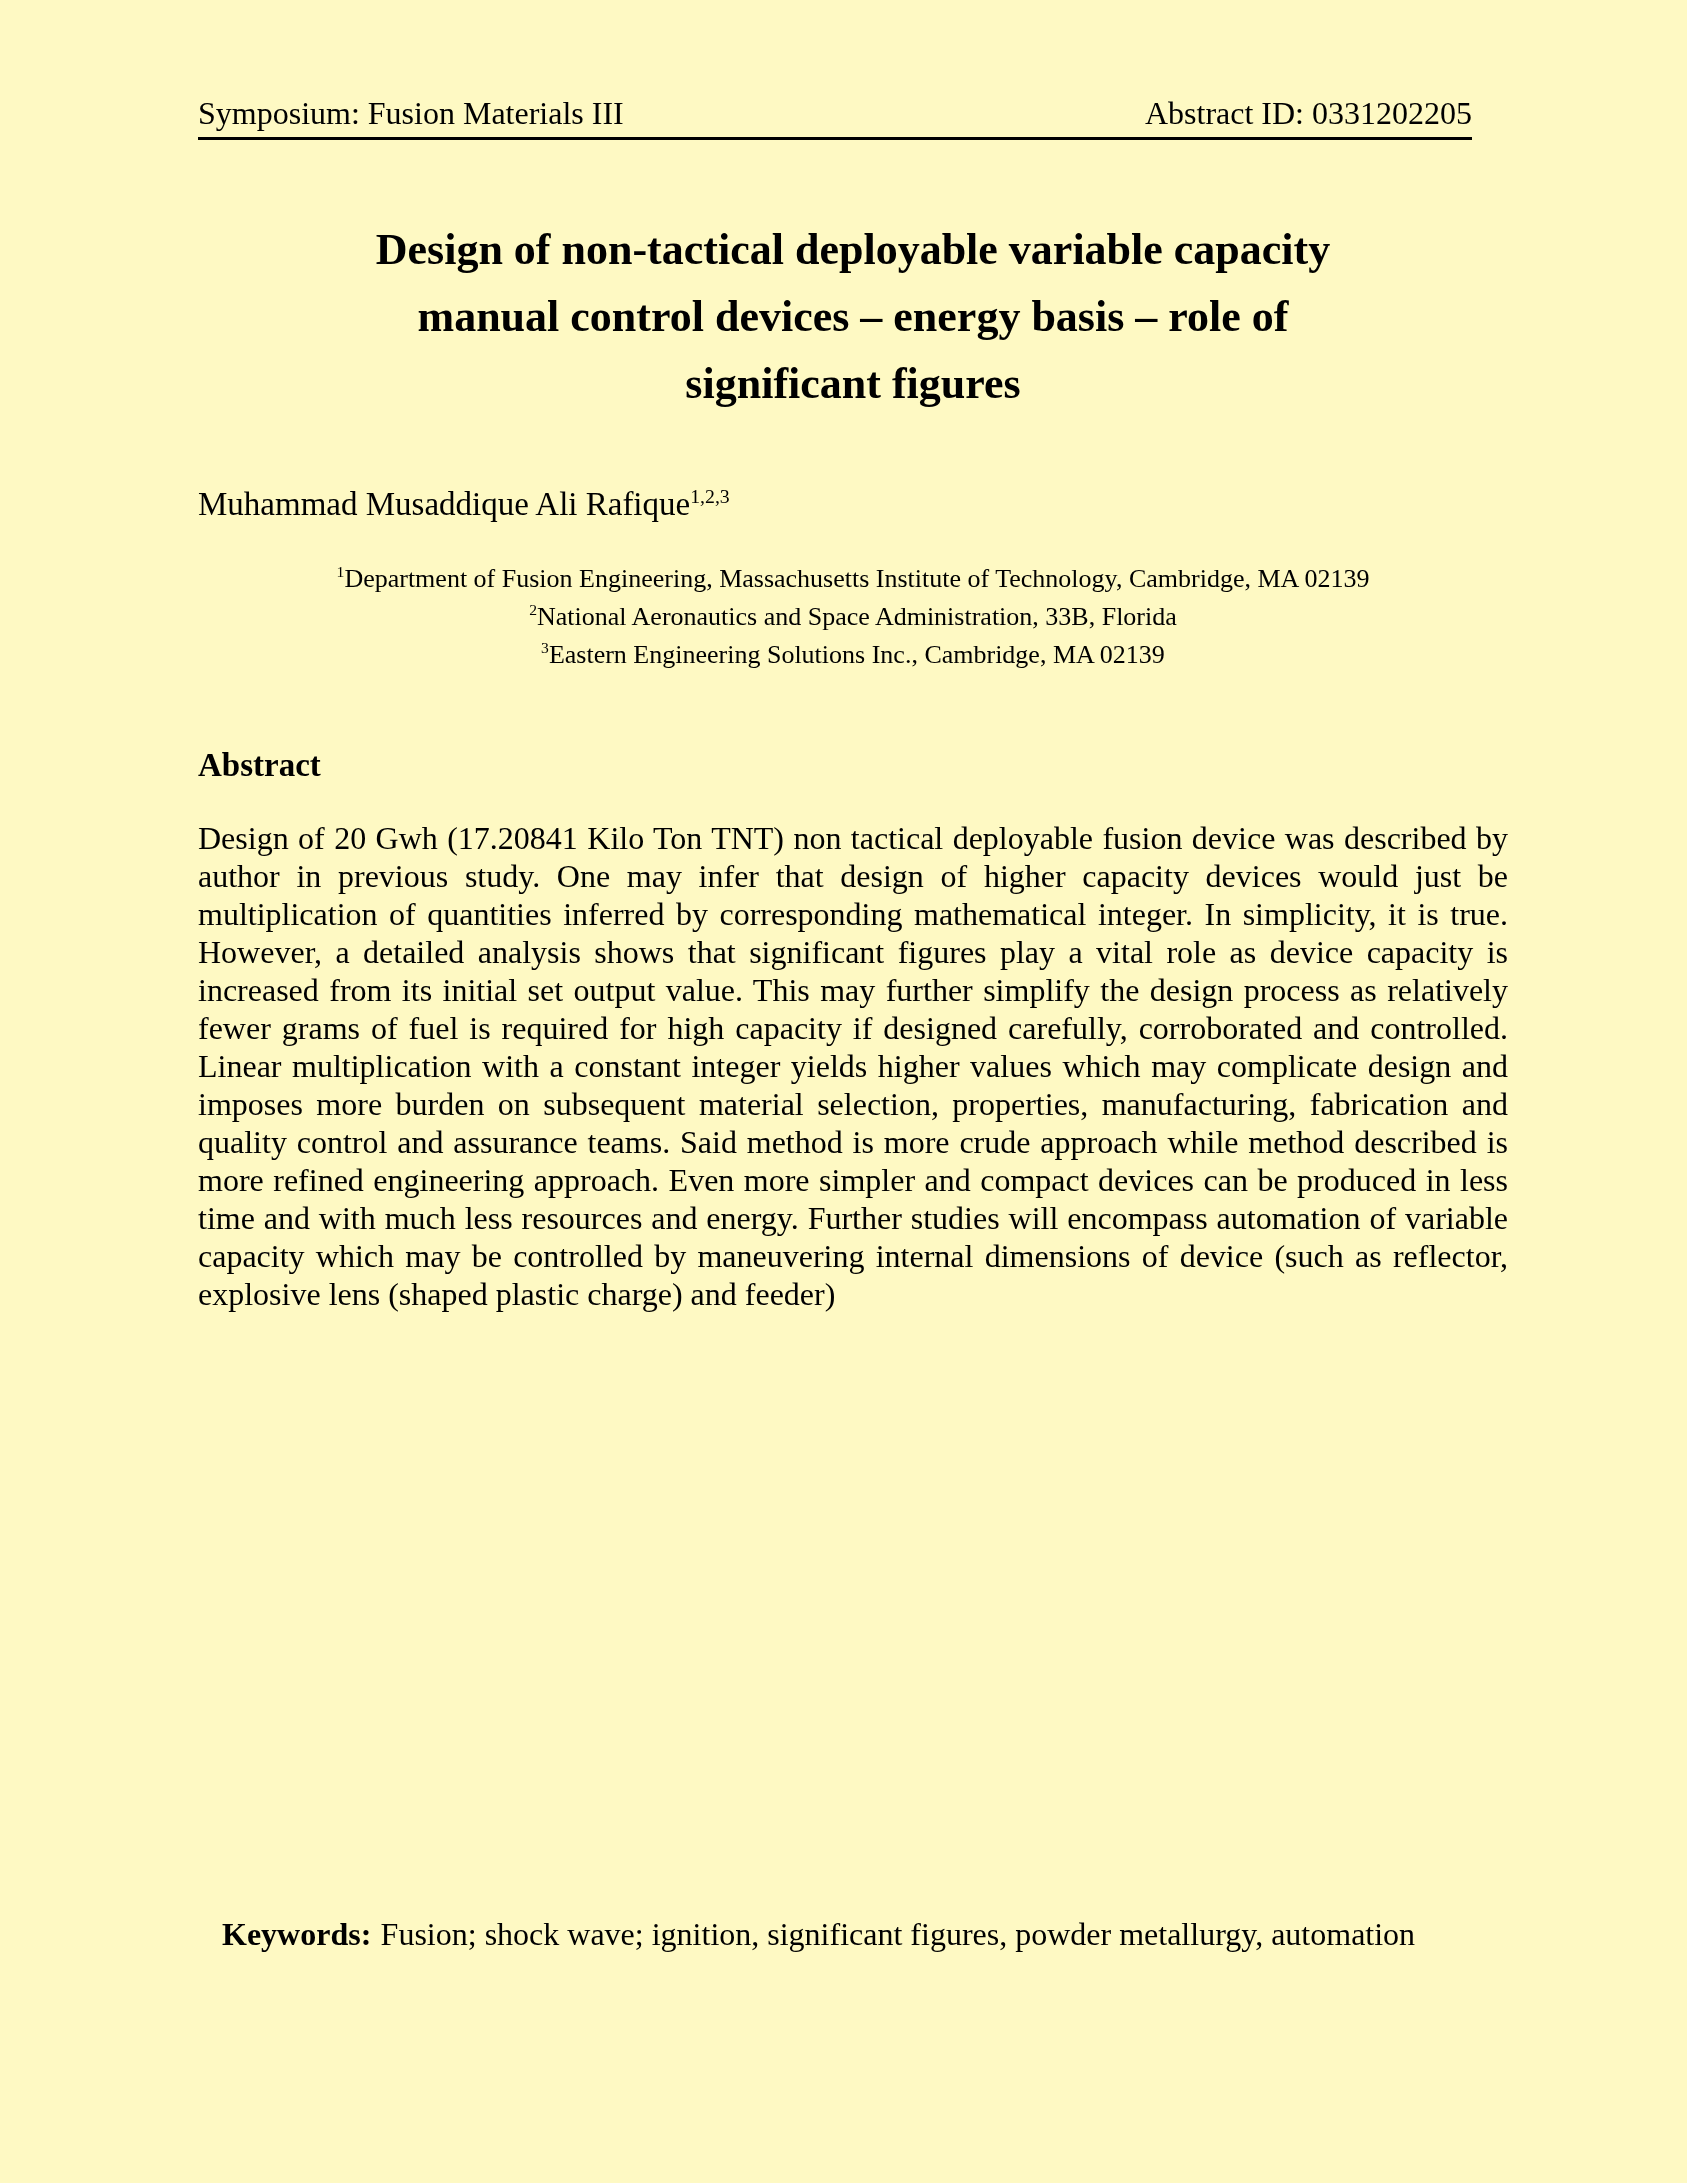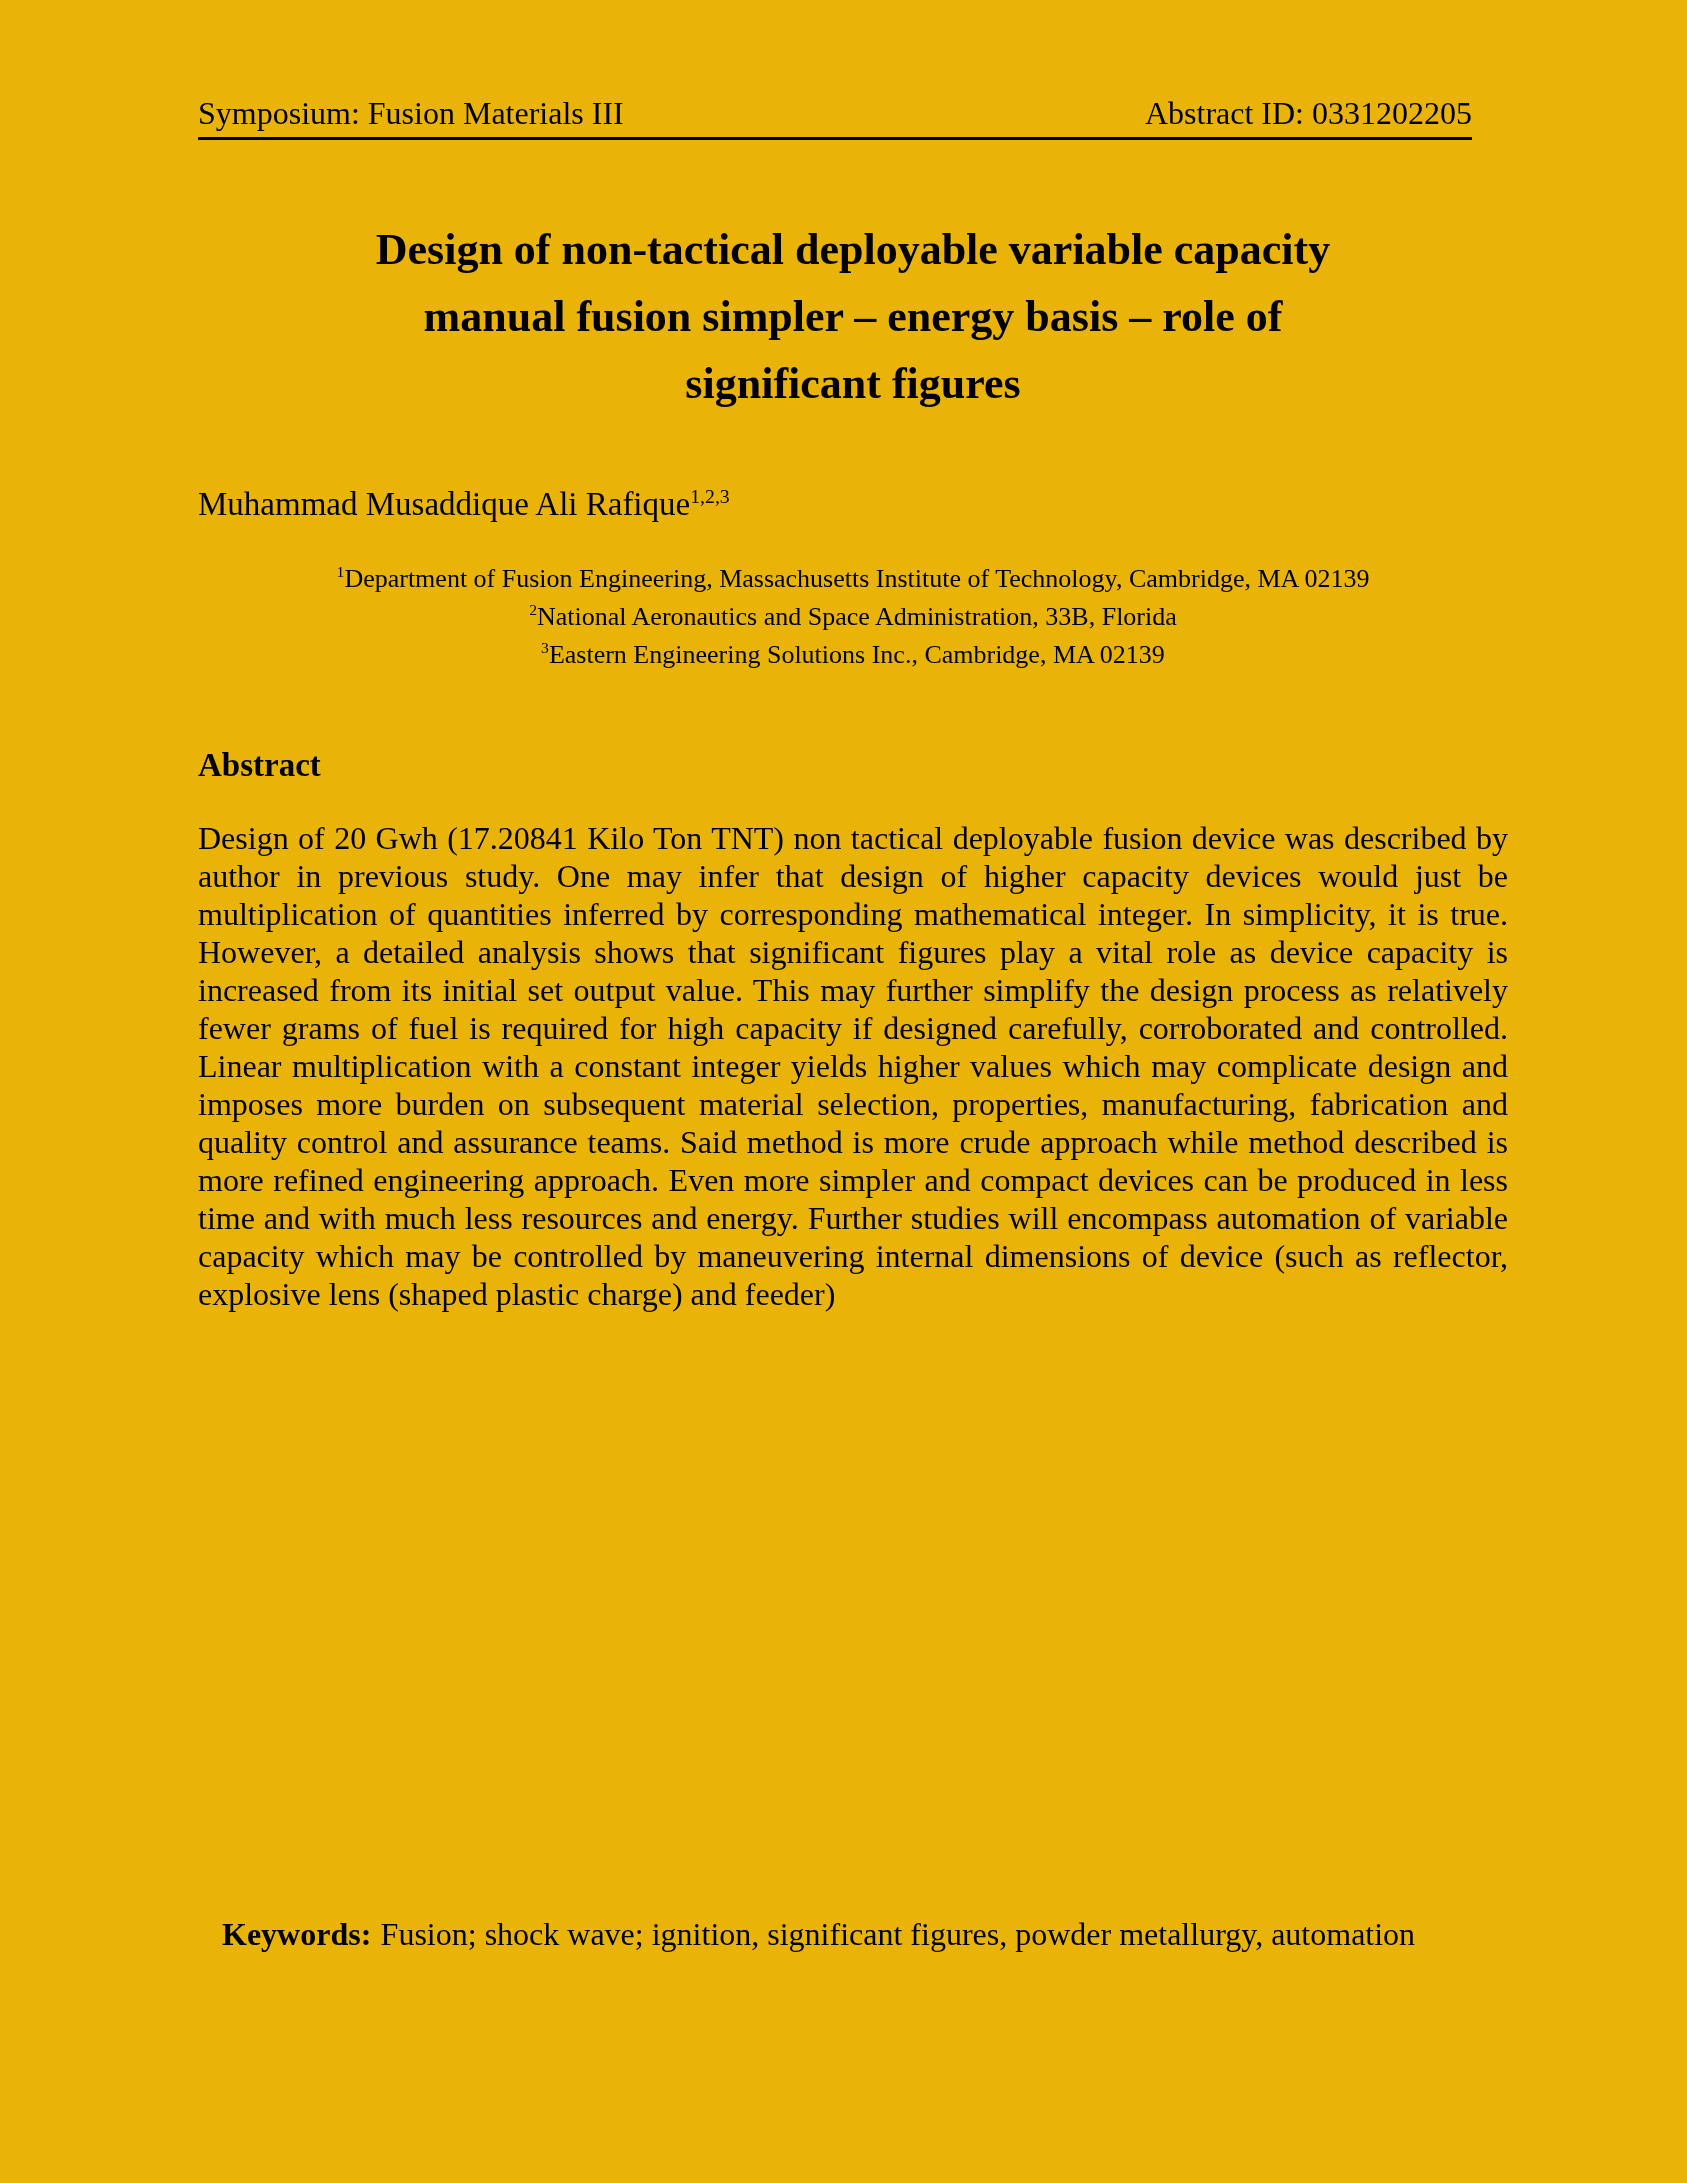--- a/index.html
+++ b/index.html
@@ -4,21 +4,21 @@
 <style>
   html, body {
     margin: 0;
     padding: 0;
     background: #888;
   }
   .page {
     position: relative;
     width: 1687px;
     height: 2183px;
-    background: #eab308;
+    background: #fef9c3;
     color: #000000;
     font-family: "Liberation Serif", serif;
     overflow: hidden;
   }
   
   .header-row {
     position: absolute;
     left: 198px;
     top: 95px;
     width: 1274px;
@@ -107,21 +107,21 @@
 
 <div class="page">
 
   <div class="header-row">
     <span>Symposium: Fusion Materials III</span>
     <span>Abstract ID: 0331202205</span>
   </div>
 
   <div class="title-block">
     <div>Design of non-tactical deployable variable capacity</div>
-    <div>manual fusion simpler – energy basis – role of</div>
+    <div>manual control devices – energy basis – role of</div>
     <div>significant figures</div>
   </div>
 
   <div class="author-line">
     <span>Muhammad Musaddique Ali Rafique</span><sup>1,2,3</sup>
   </div>
 
   <div class="affil-block">
     <div class="affil-line"><sup>1</sup><span>Department of Fusion Engineering, Massachusetts Institute of Technology, Cambridge, MA 02139</span></div>
     <div class="affil-line"><sup>2</sup><span>National Aeronautics and Space Administration, 33B, Florida</span></div>

